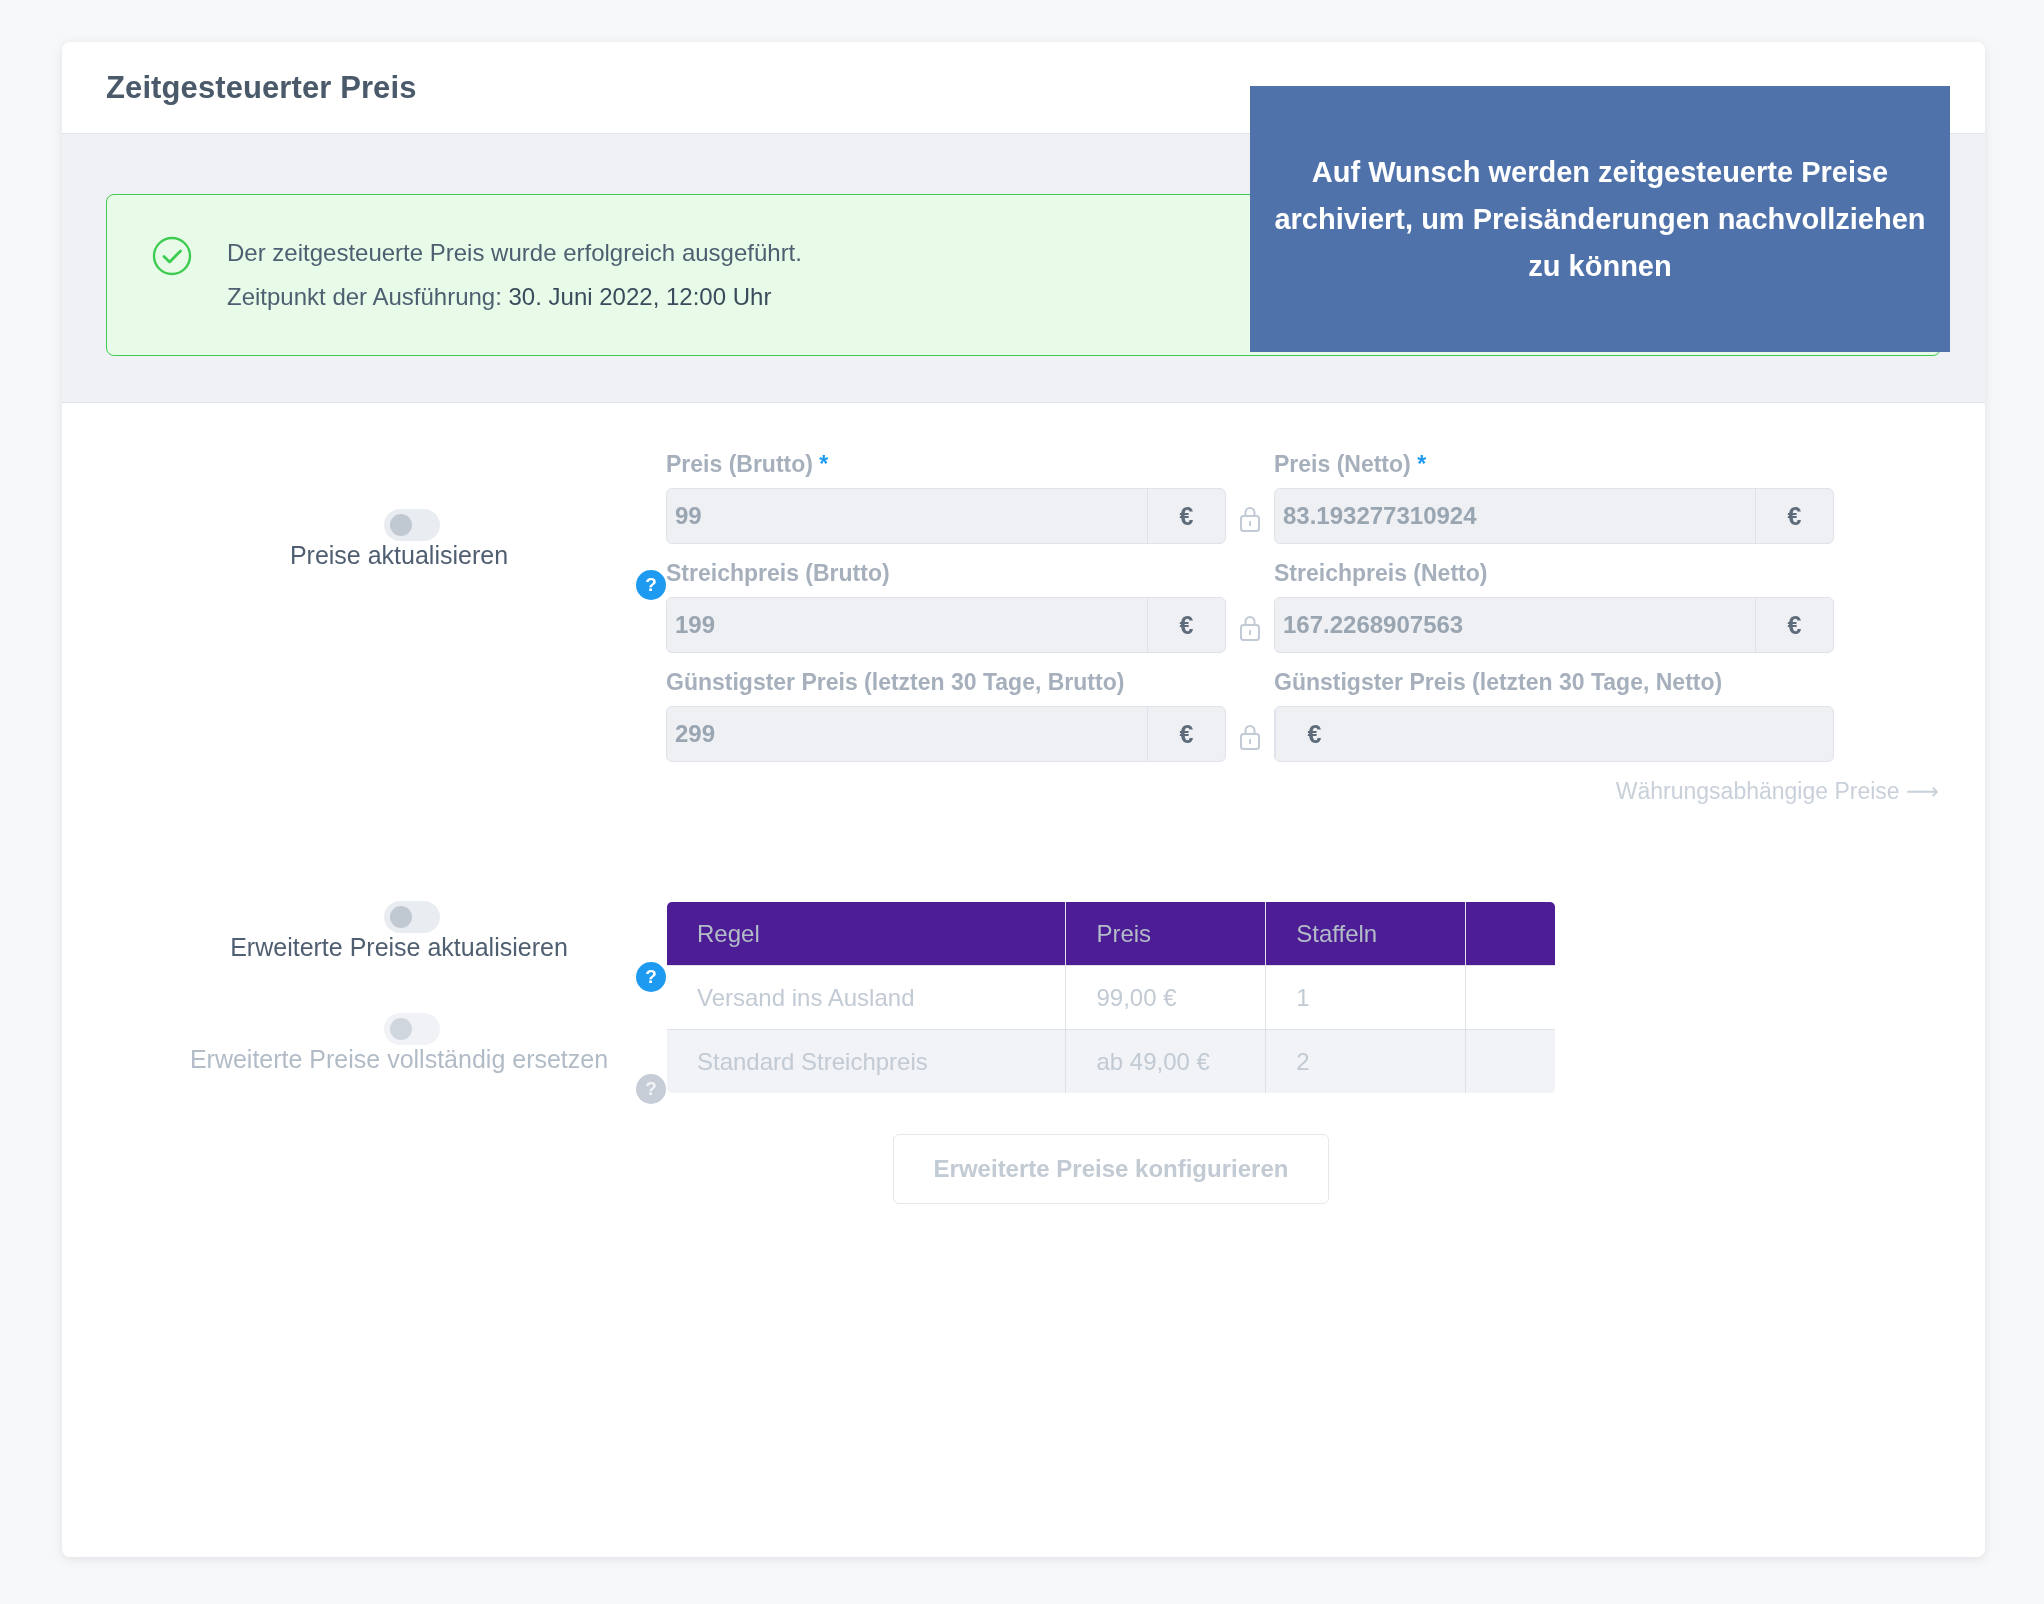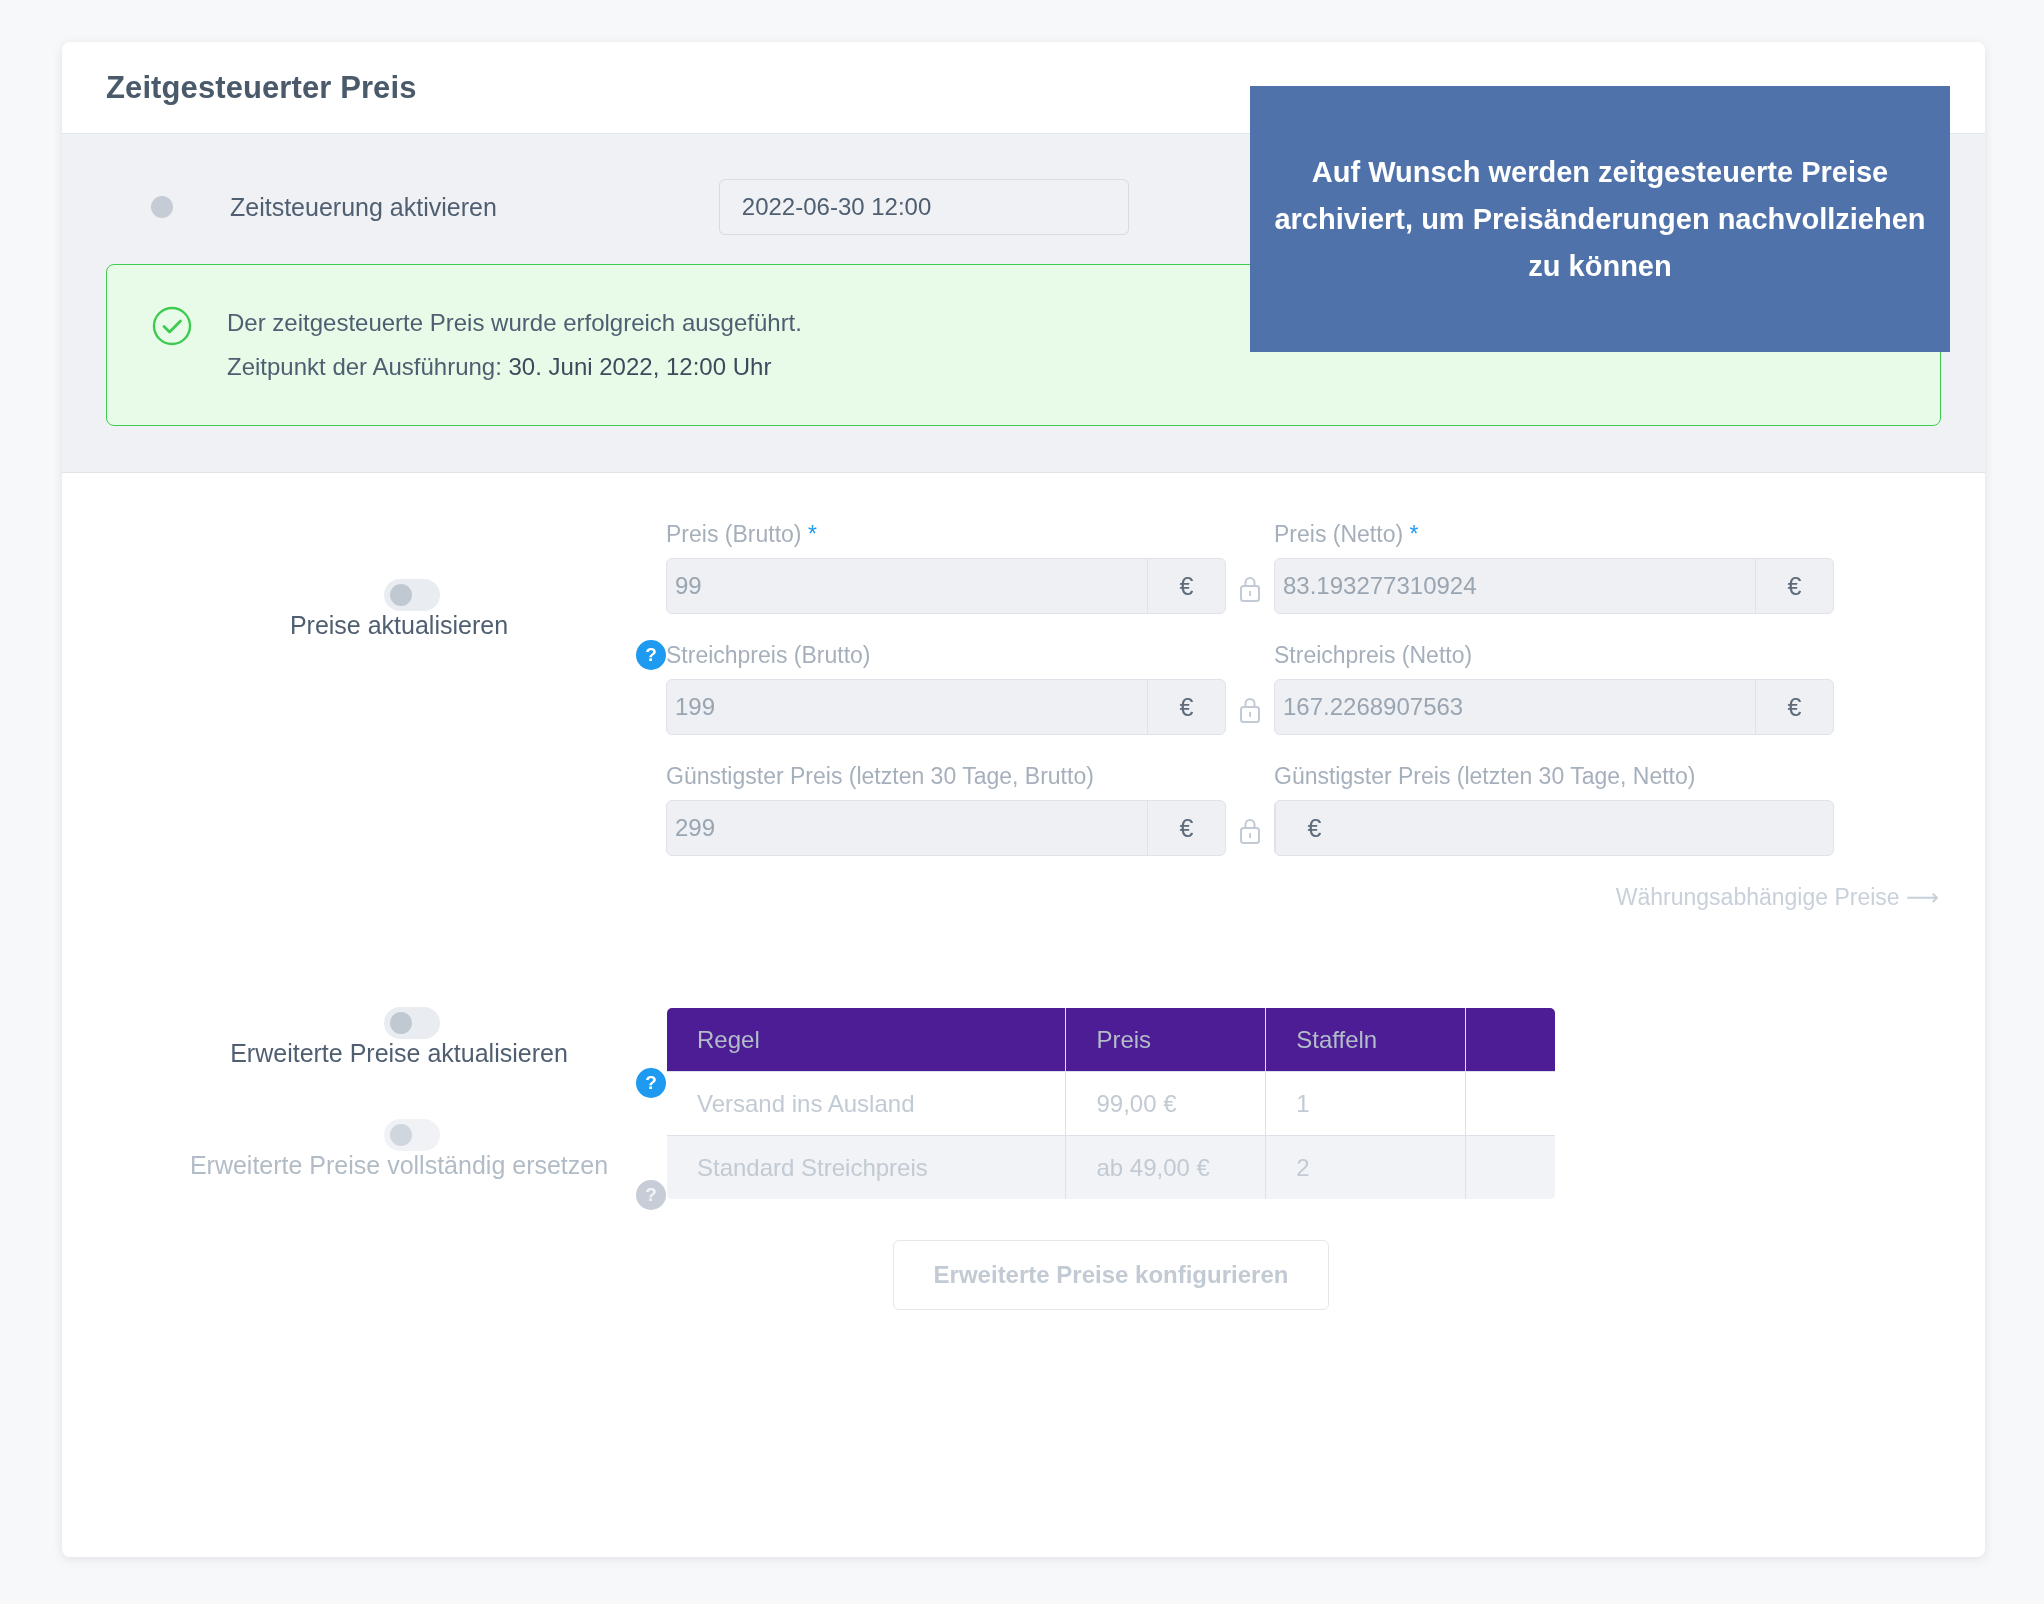--- a/index.html
+++ b/index.html
@@ -162,21 +162,22 @@
     justify-content: center;
     margin-left: auto;
     flex: 0 0 auto;
   }
   .help.grey { background: #c6cdd6; color: #f2f4f7; }
 
   .fields-col { flex: 1 1 auto; }
   .field-row {
     display: flex;
     align-items: flex-start;
-    margin-bottom: 28px;
+    margin-bottom: 16px;
+    font-weight: bold;
   }
   .field {
     width: 560px;
     flex: 0 0 auto;
   }
   .field-label {
     font-size: 23px;
     color: #a6b0bc;
     margin-bottom: 10px;
     white-space: nowrap;
@@ -307,29 +308,20 @@
 <body>
 
 <div class="card">
 
   <div class="card-header">
     <span class="card-title">Zeitgesteuerter Preis</span>
   </div>
 
   <div class="sched-section">
 
-    <div class="sched-row">
-      <div class="toggle bare">
-        <div class="knob"></div>
-      </div>
-      <span class="sched-label">Zeitsteuerung aktivieren</span>
-      <div class="date-input">
-        <span>2022-06-30 12:00</span>
-      </div>
-    </div>
 
     <div class="success-box">
       <span class="check-icon">
         <svg width="42" height="42" viewBox="0 0 42 42">
           <circle cx="21" cy="21" r="18" fill="none" stroke="#3ecb52" stroke-width="2.4"></circle>
           <path d="M13 21.5 L18.6 27 L29.5 16" fill="none" stroke="#3ecb52" stroke-width="2.8" stroke-linecap="round" stroke-linejoin="round"></path>
         </svg>
       </span>
       <div class="success-text">
         <div>Der zeitgesteuerte Preis wurde erfolgreich ausgeführt.</div>

